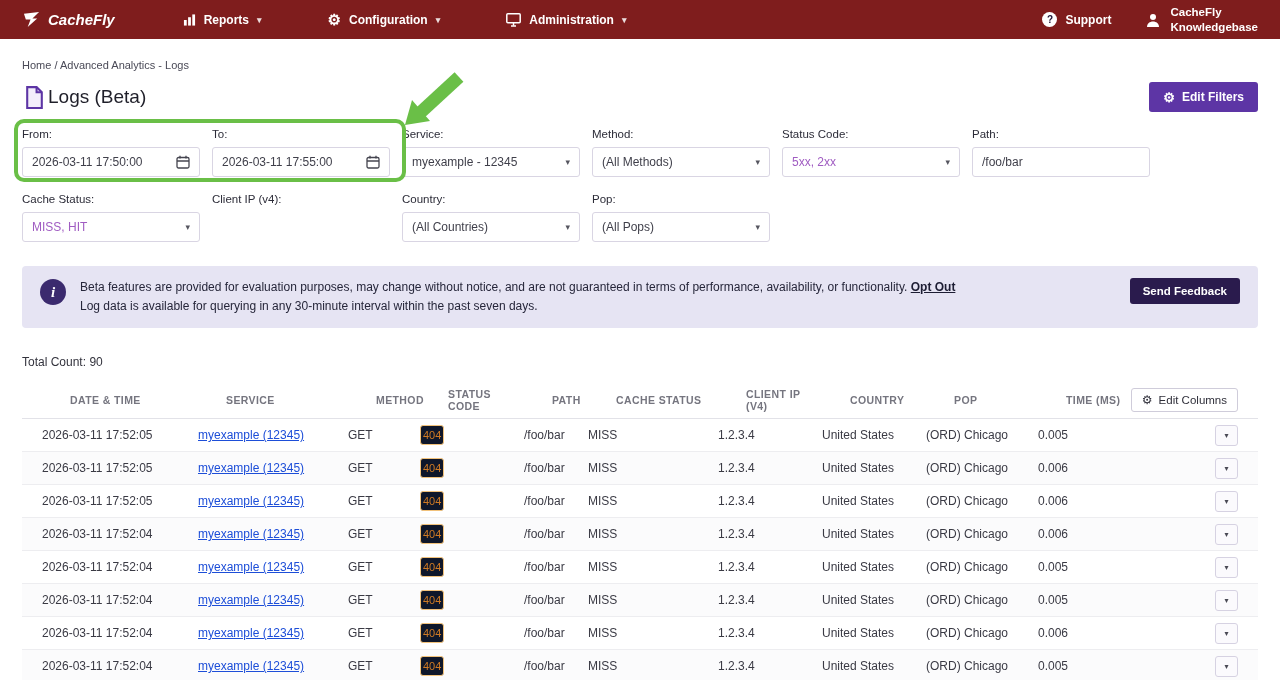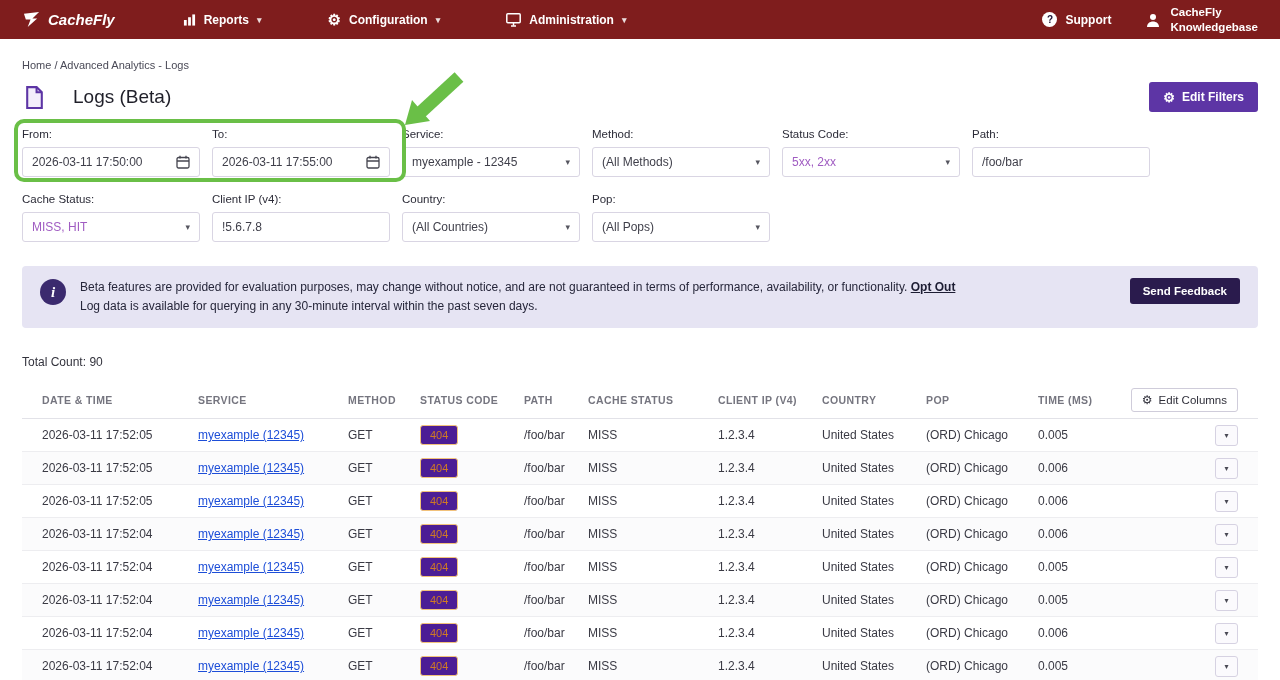--- a/index.html
+++ b/index.html
@@ -13,21 +13,21 @@
   .navmenu { display: flex; align-items: center; gap: 8px; font-size: 12px; font-weight: 700; margin-right: 66px; cursor: pointer; }
   .nav-caret { font-size: 9px; opacity: .85; }
   .nav-right { margin-left: auto; display: flex; align-items: center; gap: 34px; }
   .support { display: flex; align-items: center; gap: 8px; font-size: 12px; font-weight: 700; cursor: pointer; }
   .qicon { width: 15px; height: 15px; border-radius: 50%; background: #fff; color: #1d1235; font-size: 10px; font-weight: 700; display: flex; align-items: center; justify-content: center; }
   .kb { display: flex; align-items: center; gap: 9px; font-size: 11.5px; font-weight: 700; line-height: 1.3; cursor: pointer; }
   .gear-white { font-size: 15px; line-height: 1; color: #fff; }
   
   .breadcrumb { padding: 20px 22px 0; font-size: 11px; color: #4a4a57; }
   .breadcrumb .bc-home { cursor: pointer; }
-  .page-header { display: flex; align-items: center; gap: 26px; padding: 11px 22px 0; }
+  .page-header { display: flex; align-items: center; gap: 1px; padding: 11px 22px 0; }
   .page-title { font-size: 19px; font-weight: 500; color: #1f1f29; }
   .edit-filters { margin-left: auto; display: flex; align-items: center; gap: 7px; background: #5d35a5; color: #fff; border: none; border-radius: 3px; font-size: 12px; font-weight: 700; padding: 8px 14px; cursor: pointer; font-family: inherit; }
   .edit-filters .gear-white { font-size: 13px; }
   
   .filters-row { display: flex; gap: 12px; padding: 16px 22px 0; }
   .ffield { width: 178px; }
   .ffield label { display: block; font-size: 11.5px; color: #2c2c38; margin-bottom: 7px; }
   .fcontrol { height: 30px; border: 1px solid #d9d5e3; border-radius: 3px; background: #fff; display: flex; align-items: center; justify-content: space-between; gap: 6px; padding: 0 9px; font-size: 12px; color: #3f3f4a; cursor: pointer; white-space: nowrap; overflow: hidden; }
   .purple-val { color: #a05cc2; }
   .sel-caret { font-size: 9px; color: #55555f; flex-shrink: 0; }
@@ -39,28 +39,28 @@
   .info-circle { width: 26px; height: 26px; border-radius: 50%; background: #3b2a6e; color: #fff; display: flex; align-items: center; justify-content: center; font-family: "Liberation Serif", serif; font-style: italic; font-weight: 700; font-size: 15px; flex-shrink: 0; margin-top: 1px; }
   .banner-text { font-size: 12px; color: #26263a; line-height: 1.6; }
   .opt-out { font-weight: 700; text-decoration: underline; color: #1d1d33; cursor: pointer; }
   .send-feedback { margin-left: auto; background: #2a1b4d; color: #fff; border: none; border-radius: 3px; font-size: 11.5px; font-weight: 700; padding: 7px 13px; cursor: pointer; white-space: nowrap; align-self: flex-start; font-family: inherit; }
   
   .total-count { padding: 27px 22px 0; font-size: 12px; color: #33333d; }
   
   .logs-table { margin: 12px 22px 0; }
   .tgrid { display: grid; grid-template-columns: 156px 150px 72px 104px 64px 130px 104px 104px 112px 90px 110px; align-items: center; padding: 0 20px; }
   .thead { height: 38px; border-bottom: 1px solid #e2e2e8; }
-  .hcell { font-size: 10.5px; letter-spacing: .4px; color: #75757f; font-weight: 700; }
+  .hcell { font-size: 10.5px; letter-spacing: .4px; color: #75757f; font-weight: 700; margin-left: 28px; }
   .edit-columns { justify-self: end; display: flex; align-items: center; gap: 6px; border: 1px solid #cfccda; background: #fff; border-radius: 3px; font-size: 11.5px; color: #2f2f3a; padding: 5px 10px; cursor: pointer; font-family: inherit; white-space: nowrap; }
   .gear-dark { font-size: 12px; color: #2f2f3a; line-height: 1; }
   .trow { height: 33px; border-bottom: 1px solid #ededf0; }
   .trow:nth-child(even) { background: #fbfbfc; }
   .tcell { font-size: 12px; color: #3a3a44; white-space: nowrap; overflow: hidden; }
   .svc-link { color: #1d4ed8; text-decoration: underline; cursor: pointer; }
-  .badge-404 { display: inline-block; border: 1px solid #f2c27b; color: #cf7a24; background: #4c1d95; border-radius: 3px; font-size: 11px; padding: 3px 9px; }
+  .badge-404 { display: inline-block; border: 1px solid #f2c27b; color: #cf7a24; background: #0f172a; border-radius: 3px; font-size: 11px; padding: 3px 2px; }
   .actions { justify-self: end; }
   .row-caret { width: 23px; height: 21px; border: 1px solid #d6d2e2; border-radius: 3px; background: #fbfafd; color: #4a4a55; font-size: 8px; display: flex; align-items: center; justify-content: center; cursor: pointer; padding: 0; font-family: inherit; }
 </style>
 </head>
 <body>
 
 <nav class="navbar">
   <div class="brand">
     <svg width="19" height="17" viewBox="0 0 20 18">
         <path d="M2 3 L18 1 L11 8 L16 8 L6 17 L9 9 L4 9 Z" fill="#fff"></path>
@@ -187,23 +187,20 @@
 <div class="filters-row">
   <div class="ffield">
     <label>Cache Status:</label>
     <div class="fcontrol">
       <span class="purple-val">MISS, HIT</span>
       <span class="sel-caret">▾</span>
     </div>
   </div>
   <div class="ffield">
     <label>Client IP (v4):</label>
-    <div class="fcontrol">
-      <span>!5.6.7.8</span>
-    </div>
   </div>
   <div class="ffield">
     <label>Country:</label>
     <div class="fcontrol">
       <span>(All Countries)</span>
       <span class="sel-caret">▾</span>
     </div>
   </div>
   <div class="ffield">
     <label>Pop:</label>

